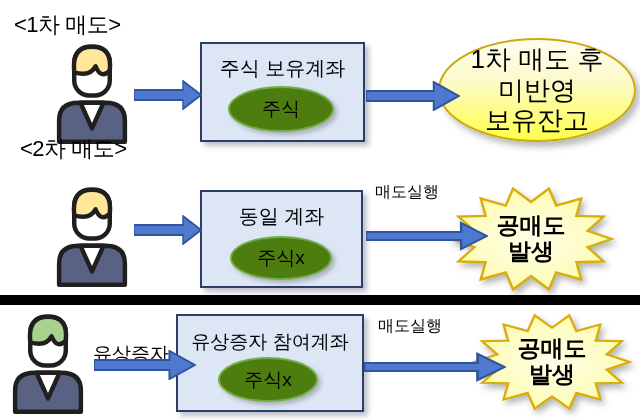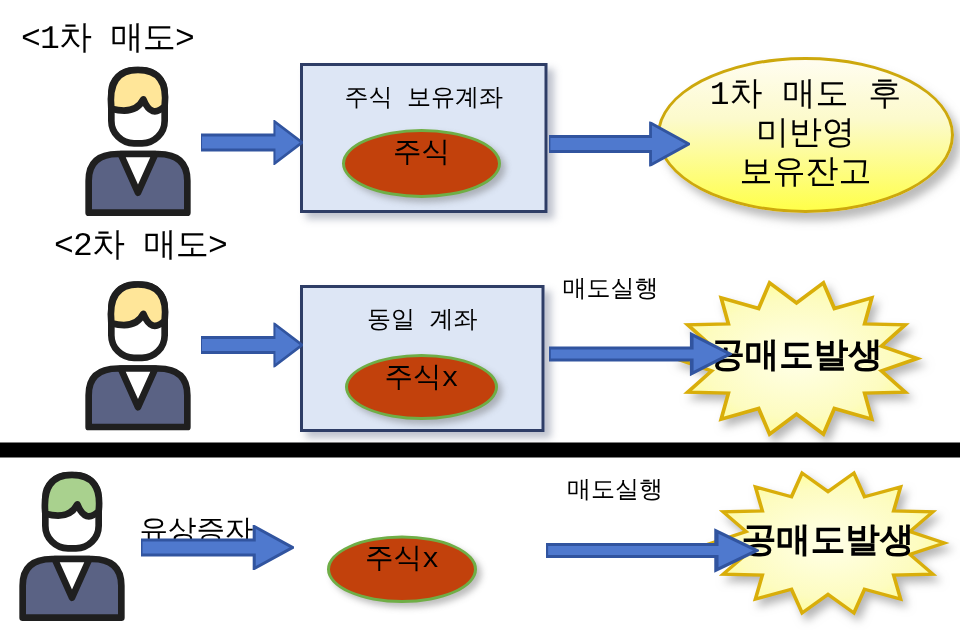--- a/index.html
+++ b/index.html
@@ -1,51 +1,51 @@
 <!DOCTYPE html>
 <html><head>
 <meta charset="utf-8">
 <style>
   html,body { margin:0; padding:0; background:#fff; }
   .stage {
     position:relative; width:640px; height:420px; background:#ffffff;
-    font-family:Liberation Mono, monospace; color:#000;
+    font-family:Liberation Sans, sans-serif; color:#000;
     overflow:hidden;
   }
   .abs { position:absolute; }
   .sec-label { font-size:22px; letter-spacing:-0.5px; white-space:nowrap; }
   .flowbox {
     background:#dde6f5; border:2px solid #2e3d66;
     box-shadow:4px 4px 5px rgba(110,120,145,.45);
     box-sizing:border-box;
   }
-  .flowbox-title { text-align:center; font-size:16px; padding-top:11px; white-space:nowrap; }
+  .flowbox-title { text-align:center; font-size:20px; padding-top:11px; white-space:nowrap; }
   .flowbox-title.small { font-size:19px; padding-top:13px; }
   .tag-ellipse {
-    background:#c2410c; border:2px solid #6fae46; border-radius:50%;
-    display:flex; justify-content:center;
+    background:#4d7c0f; border:2px solid #6fae46; border-radius:50%;
+    display:flex; align-items:center; justify-content:center;
     font-size:19px; box-sizing:border-box;
     box-shadow:3px 3px 4px rgba(110,110,110,.45);
   }
   .result-ellipse {
     border-radius:50%;
     background:linear-gradient(180deg,#fffdf0 0%,#fcfacb 40%,#ffff4a 100%);
     border:2px solid #cda80d;
     box-shadow:4px 5px 6px rgba(120,120,120,.5);
     display:flex; flex-direction:column; align-items:center; justify-content:center;
-    font-size:22px; line-height:1.18; text-align:center; box-sizing:border-box;
+    font-size:26px; line-height:1.18; text-align:center; box-sizing:border-box;
   }
   .arrow-label { font-size:16px; white-space:nowrap; }
   .note { font-size:19px; line-height:1.17; text-align:center; white-space:nowrap; }
   .divider { background:#000; }
   .burst-wrap { position:absolute; }
   .burst-wrap svg { position:absolute; inset:0; overflow:visible;
     filter:drop-shadow(3px 4px 3px rgba(110,110,110,.5)); }
   .burst-text {
-    position:absolute; inset:0; display:flex; flex-direction:row;
+    position:absolute; inset:0; display:flex; flex-direction:column;
     align-items:center; justify-content:center;
     font-weight:bold; font-size:23px; line-height:1.12; text-align:center;
   }
   .arrow-svg { position:absolute; }
   .person-svg { position:absolute; }
 </style>
 </head>
 <body>
 
 <div class="stage">
@@ -65,21 +65,21 @@
   <div class="abs tag-ellipse" style="left:228px; top:86px; width:106px; height:46px;">
     <span>주식</span>
   </div>
 
   <div class="abs result-ellipse" style="left:438px; top:38px; width:198px; height:104px;">
     <div>1차 매도 후</div>
     <div>미반영</div>
     <div>보유잔고</div>
   </div>
 
-  <div class="abs sec-label" style="left:20px; top:148px;margin-left:16px;">&lt;2차 매도&gt;</div>
+  <div class="abs sec-label" style="left:20px; top:134px;">&lt;2차 매도&gt;</div>
 
   <svg class="person-svg" style="left:52px; top:183px;" width="80" height="104" viewBox="0 0 90 112">
     <path d="M8,112 L8,88 Q8,68 30,68 L60,68 Q82,68 82,88 L82,112 Z" fill="#5a6284" stroke="#1f1f1f" stroke-width="5" stroke-linejoin="round"></path>
     <path d="M32,68 L45,97 L58,68 Z" fill="#ffffff" stroke="#1f1f1f" stroke-width="5" stroke-linejoin="round"></path>
     <rect x="25" y="5" width="40" height="55" rx="17" fill="#ffffff" stroke="#1f1f1f" stroke-width="5"></rect>
     <path d="M25,34 Q22,5 45,5 Q68,5 65,32 Q55,42 49,27 Q43,39 25,34 Z" fill="#ffe699" stroke="#1f1f1f" stroke-width="5" stroke-linejoin="round"></path>
   </svg>
 
   <div class="abs flowbox" style="left:200px; top:190px; width:163px; height:98px;">
     <div class="flowbox-title">동일 계좌</div>
@@ -113,20 +113,23 @@
     <path d="M8,112 L8,88 Q8,68 30,68 L60,68 Q82,68 82,88 L82,112 Z" fill="#5a6284" stroke="#1f1f1f" stroke-width="5" stroke-linejoin="round"></path>
     <path d="M32,68 L45,97 L58,68 Z" fill="#ffffff" stroke="#1f1f1f" stroke-width="5" stroke-linejoin="round"></path>
     <rect x="25" y="5" width="40" height="55" rx="17" fill="#ffffff" stroke="#1f1f1f" stroke-width="5"></rect>
     <path d="M25,34 Q22,5 45,5 Q68,5 65,32 Q55,42 49,27 Q43,39 25,34 Z" fill="#a9d18e" stroke="#1f1f1f" stroke-width="5" stroke-linejoin="round"></path>
   </svg>
 
   <div class="abs note" style="left:84px; top:314px; width:94px;margin-top:29px;">
     <div>유상증자</div>
   </div>
 
+  <div class="abs flowbox" style="left:176px; top:314px; width:188px; height:98px;">
+    <div class="flowbox-title small">유상증자 참여계좌</div>
+  </div>
   <div class="abs tag-ellipse" style="left:218px; top:357px; width:100px; height:45px;">
     <span>주식x</span>
   </div>
 
   <div class="abs arrow-label" style="left:378px; top:316px;">매도실행</div>
 
   <div class="burst-wrap" style="left:472px; top:312px; width:160px; height:100px;">
     <svg width="160" height="100" viewBox="0 0 200 140" preserveAspectRatio="none">
       <defs>
         <radialGradient id="burstGrad2" cx="50%" cy="50%" r="65%">

